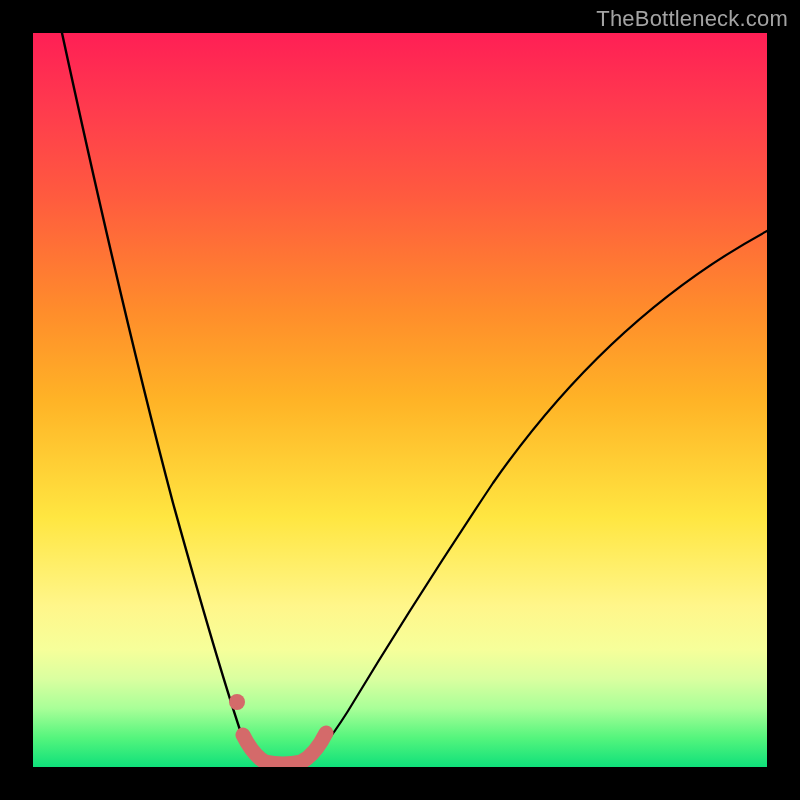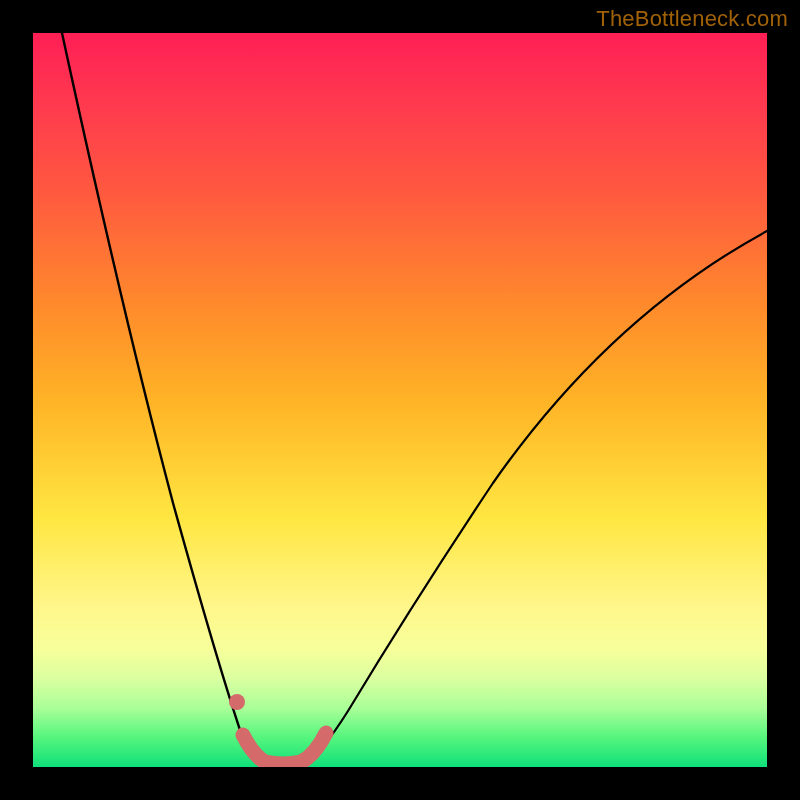--- a/index.html
+++ b/index.html
@@ -38,21 +38,21 @@
       #daffa0 88%,
       #a9ff98 92%,
       #55f57d 96%,
       #0fe07a 100%
     );
   }
   .watermark {
     position: absolute;
     top: 6px;
     right: 12px;
-    color: #a16207;
+    color: #a3a3a3;
     font-size: 22px;
     letter-spacing: 0.2px;
     user-select: none;
     text-align: center;
   }
   svg.curves {
     position: absolute;
     left: 0;
     top: 0;
   }

